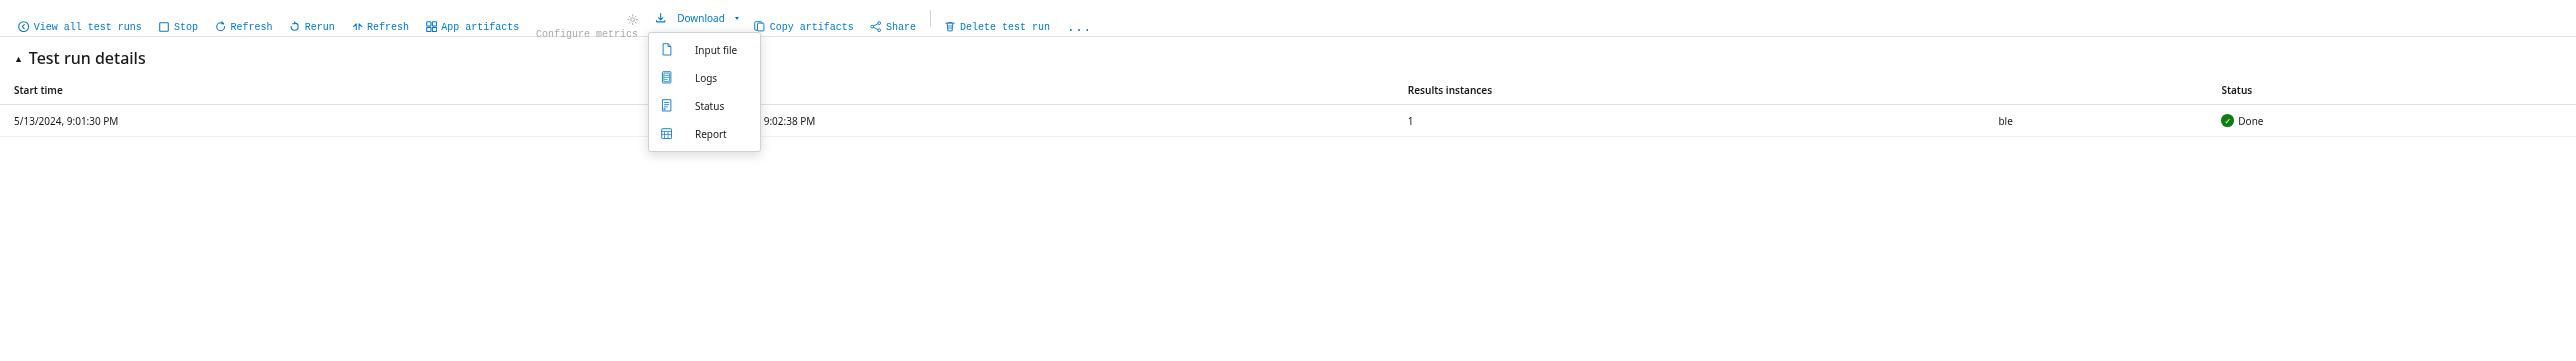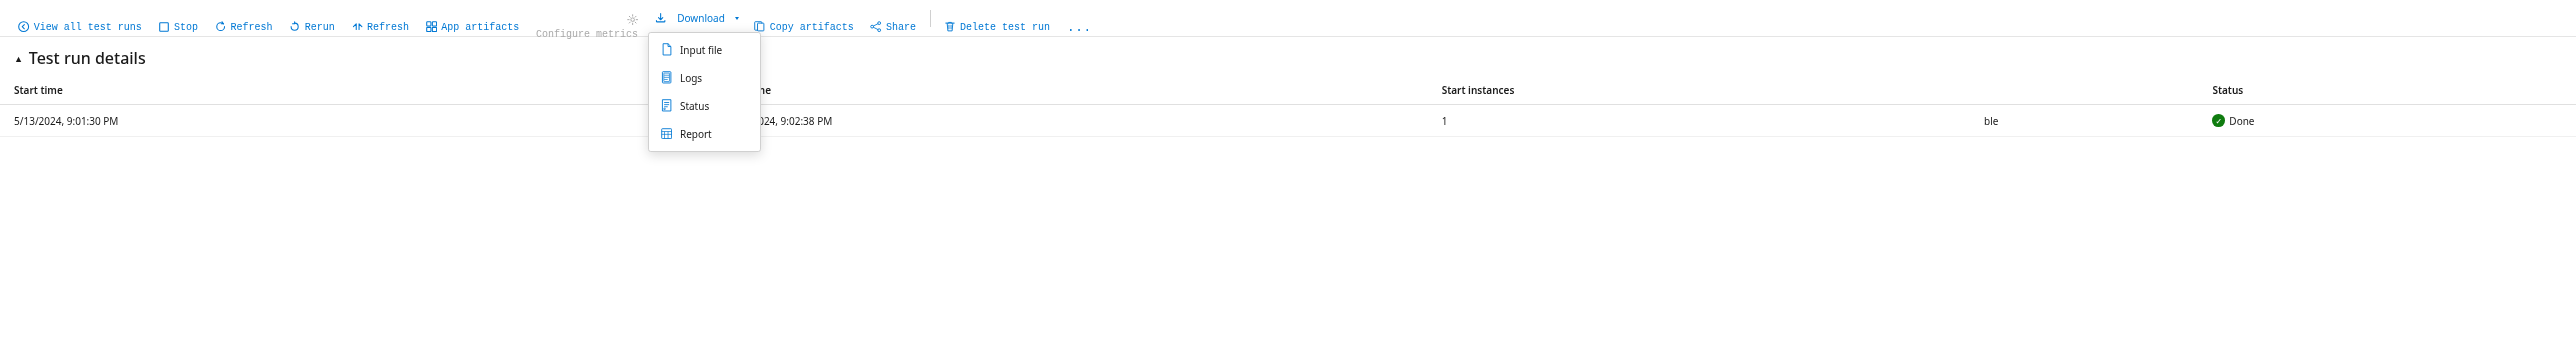--- a/index.html
+++ b/index.html
@@ -101,21 +101,21 @@
       border: 0.7px solid #d0d0d0;
       border-radius: 2.8px;
       box-shadow: 0 2.8px 11.3px rgba(0,0,0,0.15);
       z-index: 1000;
       min-width: 113px;
       padding: 2.8px 0;
     }
     .dropdown-item {
       display: flex;
       align-items: center;
-      gap: 7px;
+      gap: 22px;
       padding: 7px 11.3px;
       cursor: pointer;
       color: #1a1a1a;
       font-size: 10px;
       white-space: nowrap;
       text-align: center;
     }
     .dropdown-icon {
       width: 12.7px;
       height: 12.7px;
@@ -367,21 +367,21 @@
 <div class="section-header">
   <span style="font-size:9.2px; cursor:pointer;">▲</span>
   <span style="font-weight:500;font-size:16px;">Test run details</span>
 </div>
 
 <table class="data-table">
   <thead>
     <tr>
       <th>Start time</th>
       <th>End time</th>
-      <th>Start instances</th>
+      <th>Results instances</th>
       <th></th>
       <th>Status</th>
     </tr>
   </thead>
   <tbody>
     <tr>
       <td>5/13/2024, 9:01:30 PM</td>
       <td>5/13/2024, 9:02:38 PM</td>
       <td>1</td>
       <td>ble</td>

